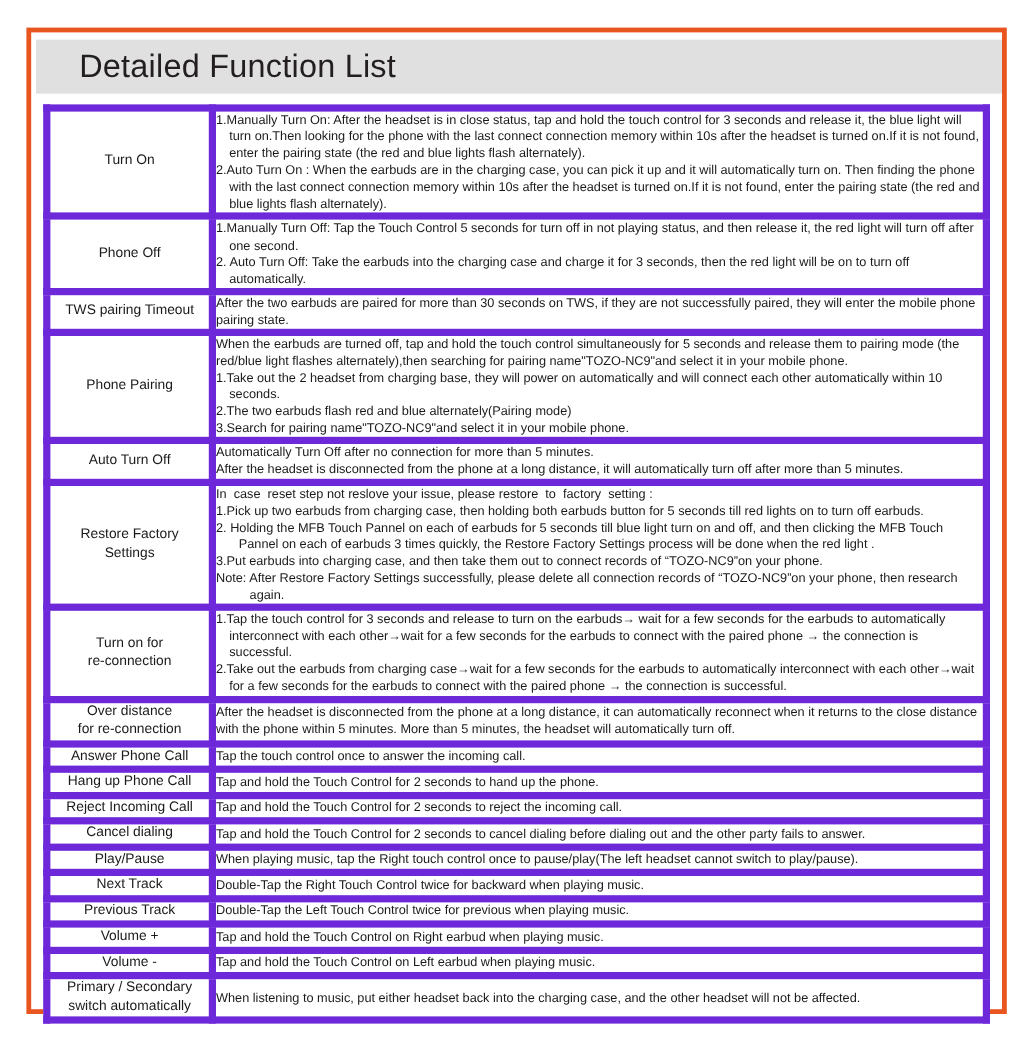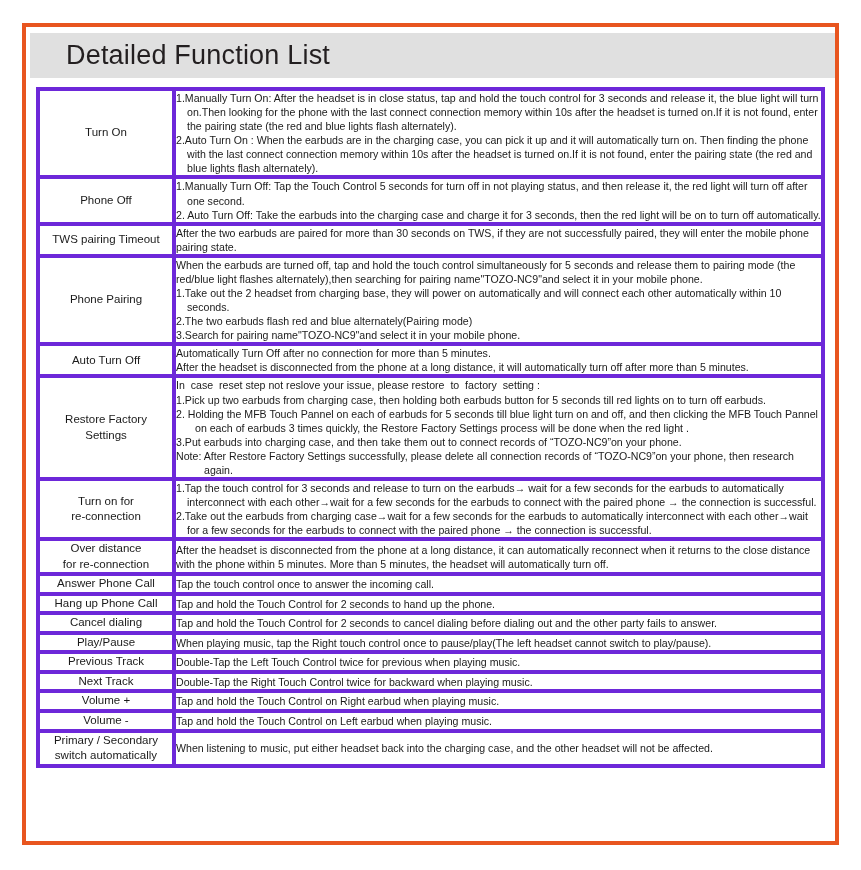--- a/index.html
+++ b/index.html
@@ -53,21 +53,21 @@
   #fn-table {
     position: absolute;
     left: 36px;
     top: 87px;
     width: 789px;
     border-collapse: collapse;
     table-layout: fixed;
     background: #ffffff;
   }
   #fn-table td {
-    border: 4px solid #6d28d9;
+    border: 6px solid #6d28d9;
     vertical-align: middle;
     padding: 0;
   }
   td.fn-name {
     width: 132px;
     text-align: center;
     font-size: 11.5px;
     line-height: 1.35;
     padding: 4px 3px;
     color: #1a1a1a;
@@ -177,41 +177,47 @@
           <span class="desc-line ">Tap the touch control once to answer the incoming call.</span>
         </td>
       </tr>
       <tr>
         <td class="fn-name">Hang up Phone Call</td>
         <td class="fn-desc">
           <span class="desc-line ">Tap and hold the Touch Control for 2 seconds to hand up the phone.</span>
         </td>
       </tr>
       <tr>
+        <td class="fn-name">Reject Incoming Call</td>
+        <td class="fn-desc">
+          <span class="desc-line ">Tap and hold the Touch Control for 2 seconds to reject the incoming call.</span>
+        </td>
+      </tr>
+      <tr>
         <td class="fn-name">Cancel dialing</td>
         <td class="fn-desc">
           <span class="desc-line ">Tap and hold the Touch Control for 2 seconds to cancel dialing before dialing out and the other party fails to answer.</span>
         </td>
       </tr>
       <tr>
         <td class="fn-name">Play/Pause</td>
         <td class="fn-desc">
           <span class="desc-line ">When playing music, tap the Right touch control once to pause/play(The left headset cannot switch to play/pause).</span>
         </td>
       </tr>
       <tr>
+        <td class="fn-name">Next Track</td>
+        <td class="fn-desc">
+          <span class="desc-line ">Double-Tap the Right Touch Control twice for backward when playing music.</span>
+        </td>
+      </tr>
+      <tr>
         <td class="fn-name">Previous Track</td>
         <td class="fn-desc">
           <span class="desc-line ">Double-Tap the Left Touch Control twice for previous when playing music.</span>
-        </td>
-      </tr>
-      <tr>
-        <td class="fn-name">Next Track</td>
-        <td class="fn-desc">
-          <span class="desc-line ">Double-Tap the Right Touch Control twice for backward when playing music.</span>
         </td>
       </tr>
       <tr>
         <td class="fn-name">Volume +</td>
         <td class="fn-desc">
           <span class="desc-line ">Tap and hold the Touch Control on Right earbud when playing music.</span>
         </td>
       </tr>
       <tr>
         <td class="fn-name">Volume -</td>

